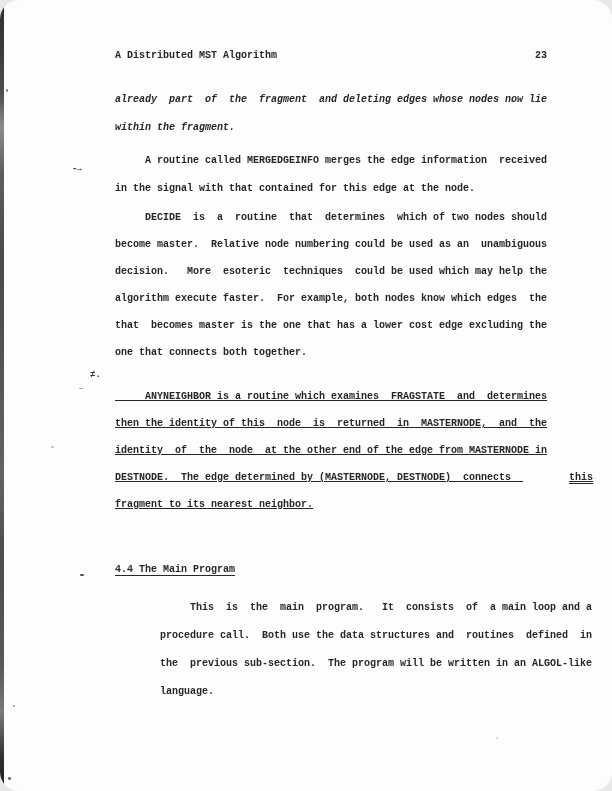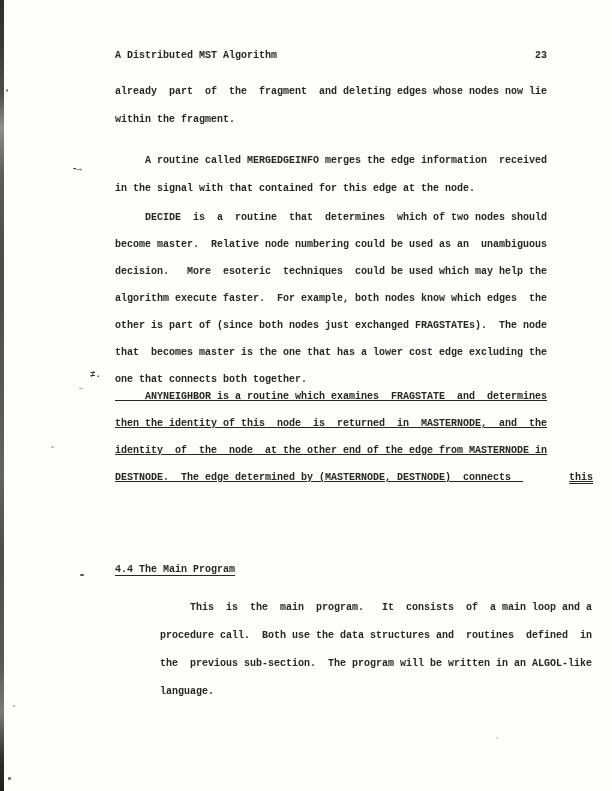--- a/index.html
+++ b/index.html
@@ -3,39 +3,40 @@
 <meta charset="utf-8">
 <style>
   html,body{margin:0;padding:0;background:#e8e8e8;}
   .page{
     position:relative;
     width:612px;height:791px;
     background:#fdfdfc;
     overflow:hidden;
     font-family:"Liberation Mono","DejaVu Sans Mono",monospace;
     color:#272727;
+    border-radius:19px;
   }
   
   .edge-strip{
     position:absolute;left:0;top:0;width:4px;height:791px;
     background:linear-gradient(180deg,
       #2e2e2e 0%, #3a3a3a 6%, #4f4f4f 12%, #8d8d8d 16%,
       #5d5d5d 22%, #4a4a4a 33%, #565656 48%, #636363 60%,
       #4d4d4d 70%, #585858 84%, #7a7a7a 90%, #2d2d2d 96%, #1f1f1f 100%);
   }
   .header-row{
     position:absolute;left:115px;top:49px;width:432px;
     display:flex;justify-content:space-between;
     font-size:10px;font-weight:bold;line-height:14px;
   }
   .para{position:absolute;left:115px;font-size:10px;font-weight:bold;}
   .ln{white-space:pre;}
   .lh28{line-height:28px;}
   .lh27{line-height:27px;}
-  .p1{top:78px;}
+  .p1{top:86px;font-style:italic;}
   .p2{top:147px;}
   .p3{top:204px;}
   .p4{top:383px;text-decoration:underline;}
   .heading{top:556px;}
   .p5{top:594px;margin-left:45px;}
   .u{text-decoration:underline;text-underline-offset:3px;text-decoration-thickness:1px;margin-left:46px;}
   .heading .ln{text-decoration:underline;text-underline-offset:3px;text-decoration-thickness:1px;}
   
   .mark{position:absolute;color:#2a2a2a;}
   .mark-arrow{left:72px;top:164px;font-size:9px;font-weight:bold;letter-spacing:-1px;line-height:10px;}
@@ -69,30 +70,30 @@
   <div class="para p2 lh28">
     <div class="ln">     A routine called MERGEDGEINFO merges the edge information  received</div>
     <div class="ln">in the signal with that contained for this edge at the node.</div>
   </div>
 
   <div class="para p3 lh27">
     <div class="ln">     DECIDE  is  a  routine  that  determines  which of two nodes should</div>
     <div class="ln">become master.  Relative node numbering could be used as an  unambiguous</div>
     <div class="ln">decision.   More  esoteric  techniques  could be used which may help the</div>
     <div class="ln">algorithm execute faster.  For example, both nodes know which edges  the</div>
-    <div class="ln">other is part of (since both nodes just exchanged FRAGSTATEs).  The node</div>
     <div class="ln">that  becomes master is the one that has a lower cost edge excluding the</div>
     <div class="ln">one that connects both together.</div>
   </div>
 
   <div class="para p4 lh27">
     <div class="ln">     ANYNEIGHBOR is a routine which examines  FRAGSTATE  and  determines</div>
     <div class="ln">then the identity of this  node  is  returned  in  MASTERNODE,  and  the</div>
     <div class="ln">identity  of  the  node  at the other end of the edge from MASTERNODE in</div>
     <div class="ln"><span>DESTNODE.  The edge determined by (MASTERNODE, DESTNODE)  connects  </span><span class="u">this</span></div>
+    <div class="ln">fragment to its nearest neighbor.</div>
   </div>
 
   <div class="para heading lh27">
     <div class="ln">4.4 The Main Program</div>
   </div>
 
   <div class="para p5 lh28">
     <div class="ln">     This  is  the  main  program.   It  consists  of  a main loop and a</div>
     <div class="ln">procedure call.  Both use the data structures and  routines  defined  in</div>
     <div class="ln">the  previous sub-section.  The program will be written in an ALGOL-like</div>

